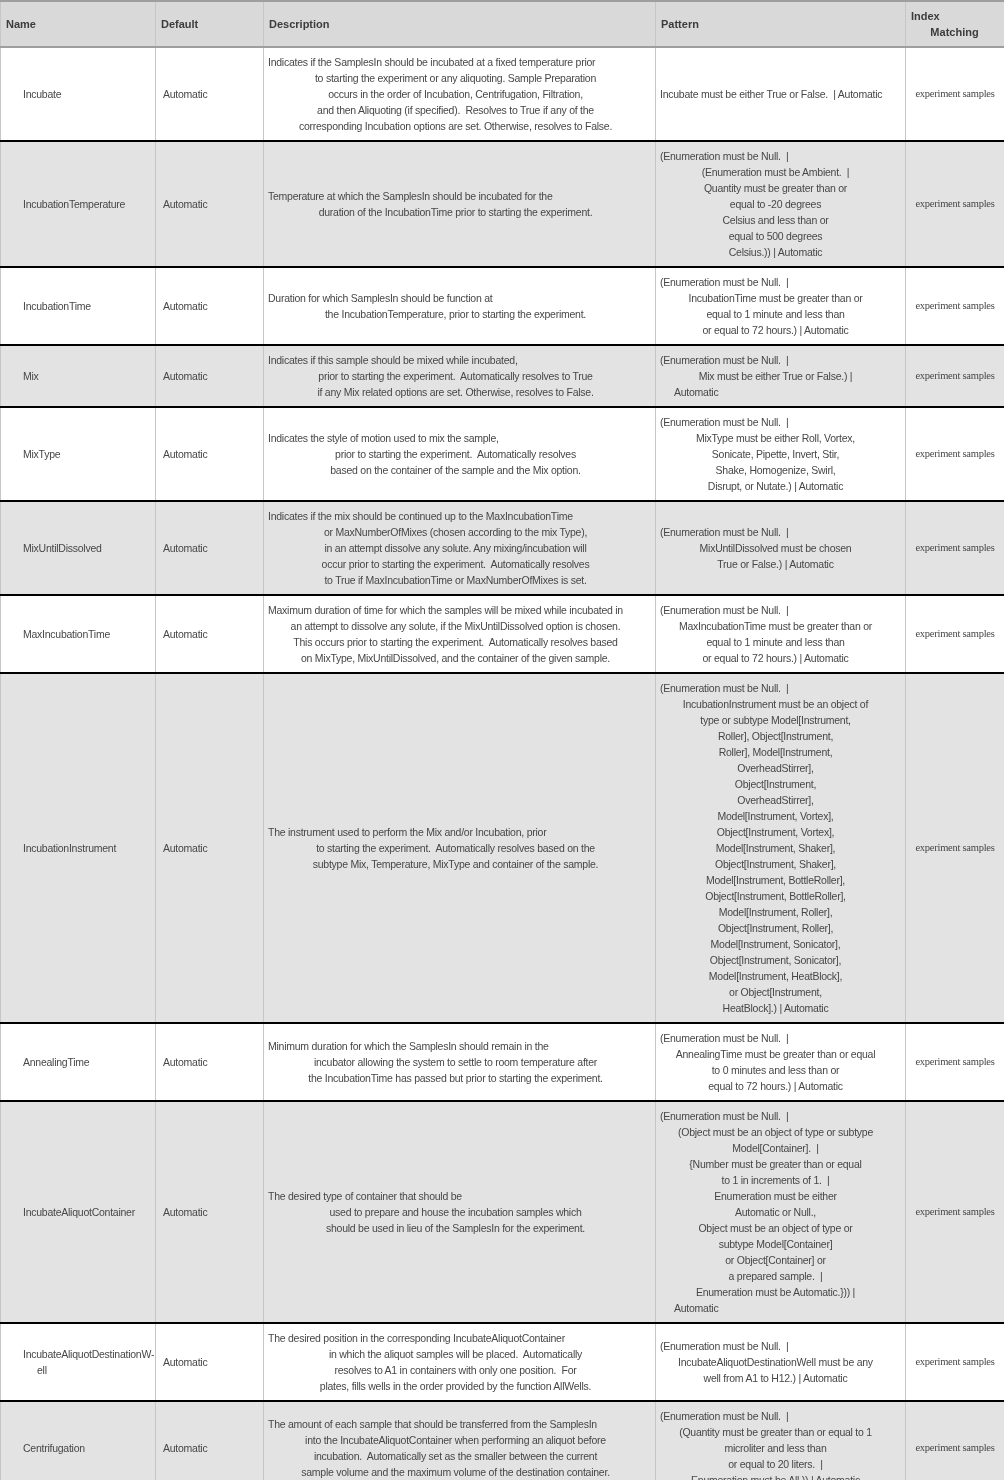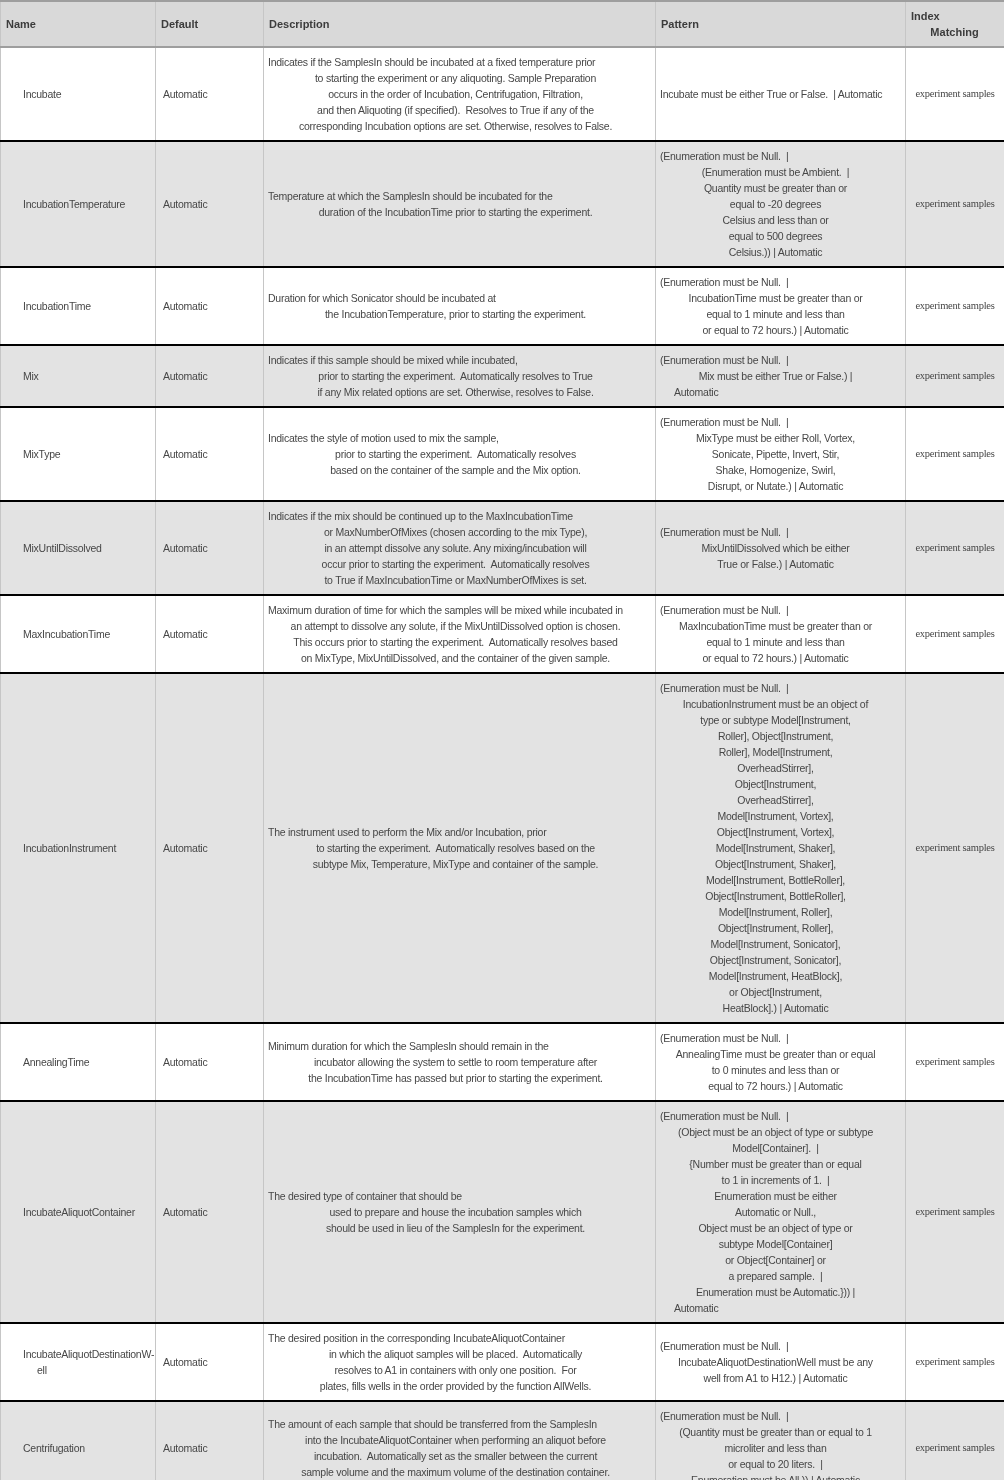--- a/index.html
+++ b/index.html
@@ -136,21 +136,21 @@
         </td>
       </tr>
       <tr class="">
         <td class="f-name">
           <div class="ln l">IncubationTime</div>
         </td>
         <td class="f-default">
           <div class="ln l">Automatic</div>
         </td>
         <td class="f-description">
-          <div class="ln l">Duration for which Sonicator should be incubated at</div>
+          <div class="ln l">Duration for which SamplesIn should be function at</div>
           <div class="ln c">the IncubationTemperature, prior to starting the experiment.</div>
         </td>
         <td class="f-pattern">
           <div class="ln l">(Enumeration must be Null.  |</div>
           <div class="ln c">IncubationTime must be greater than or</div>
           <div class="ln c">equal to 1 minute and less than</div>
           <div class="ln c">or equal to 72 hours.) | Automatic</div>
         </td>
         <td class="f-index_matching">
           <div class="ln c">experiment samples</div>
@@ -209,21 +209,21 @@
         </td>
         <td class="f-description">
           <div class="ln l">Indicates if the mix should be continued up to the MaxIncubationTime</div>
           <div class="ln c">or MaxNumberOfMixes (chosen according to the mix Type),</div>
           <div class="ln c">in an attempt dissolve any solute. Any mixing/incubation will</div>
           <div class="ln c">occur prior to starting the experiment.  Automatically resolves</div>
           <div class="ln c">to True if MaxIncubationTime or MaxNumberOfMixes is set.</div>
         </td>
         <td class="f-pattern">
           <div class="ln l">(Enumeration must be Null.  |</div>
-          <div class="ln c">MixUntilDissolved which be either</div>
+          <div class="ln c">MixUntilDissolved must be chosen</div>
           <div class="ln c">True or False.) | Automatic</div>
         </td>
         <td class="f-index_matching">
           <div class="ln c">experiment samples</div>
         </td>
       </tr>
       <tr class="">
         <td class="f-name">
           <div class="ln l">MaxIncubationTime</div>
         </td>

